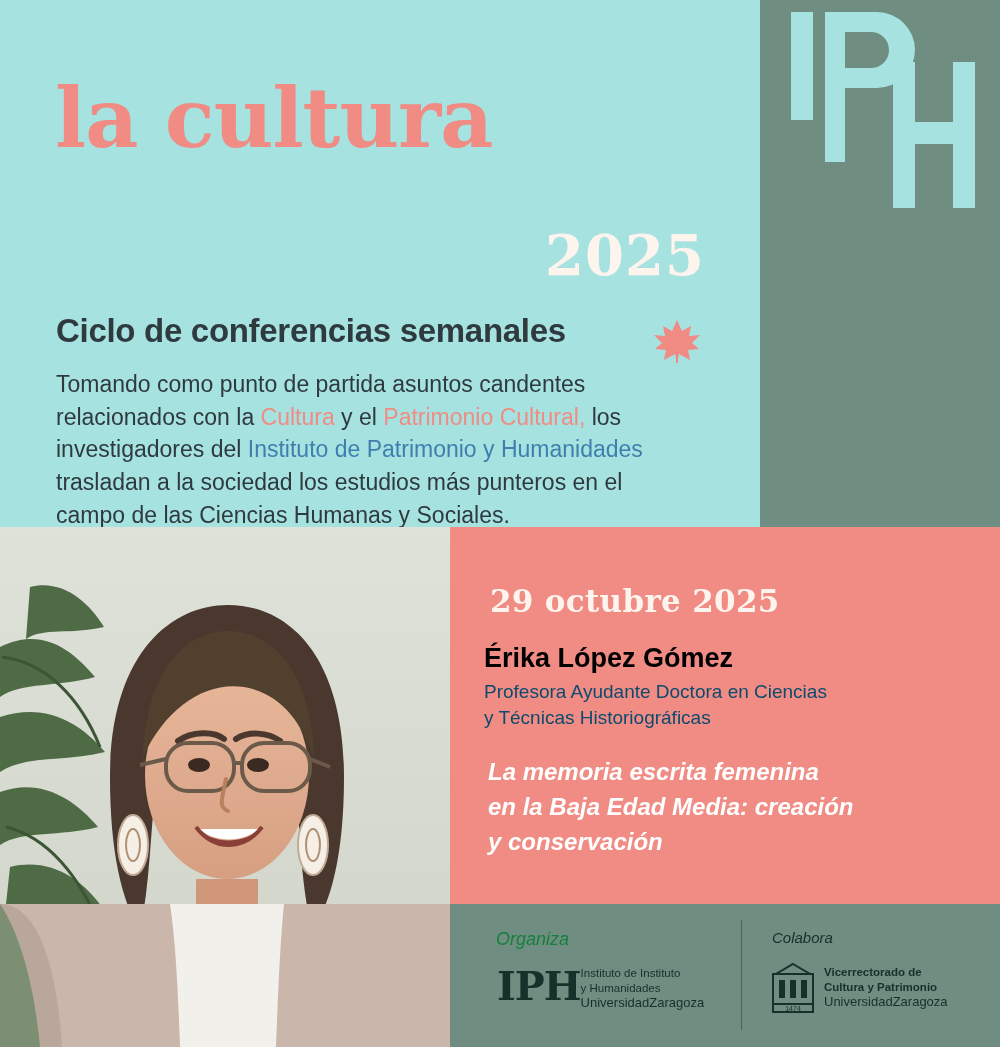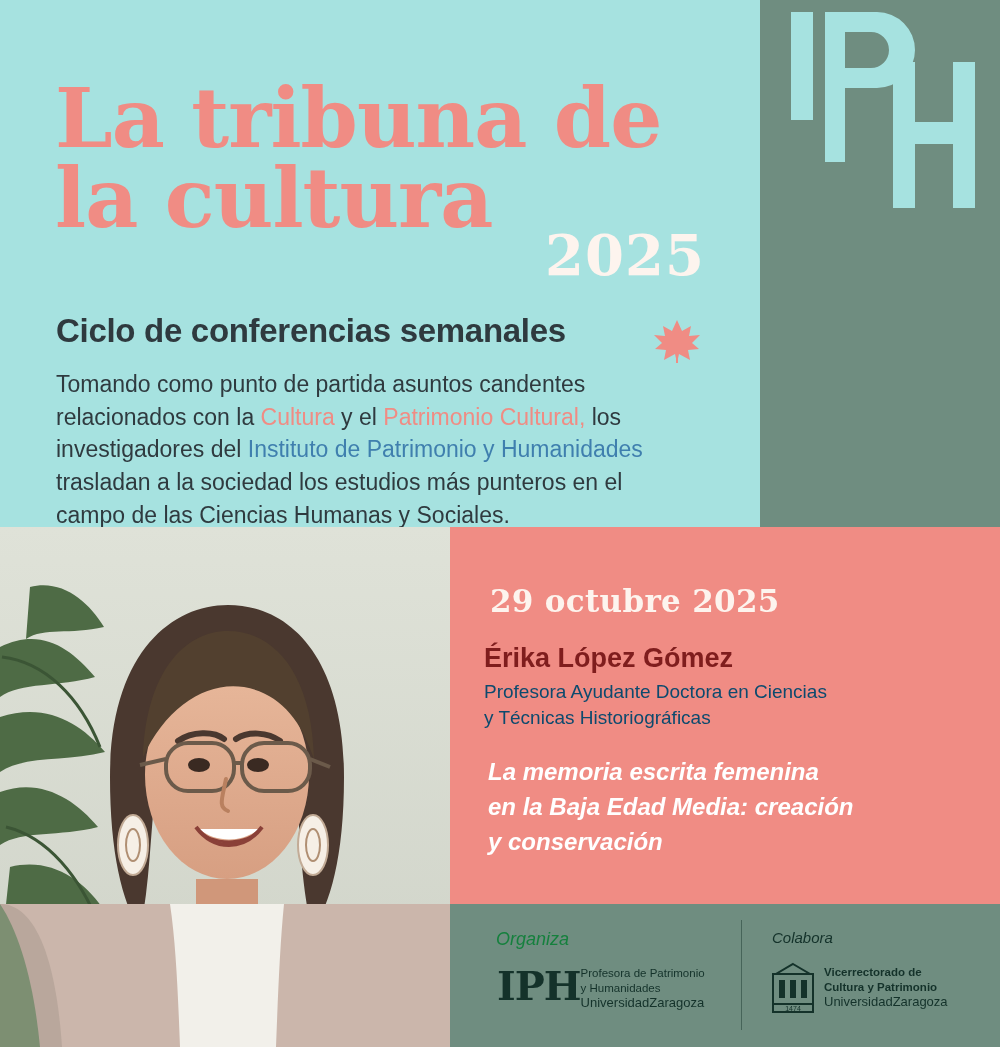--- a/index.html
+++ b/index.html
@@ -120,21 +120,21 @@
     font-weight: 700;
     font-size: 31px;
     color: #fdf4ee;
     letter-spacing: 0.3px;
   }
   .speaker {
     position: absolute;
     left: 34px; top: 116px;
     font-weight: 700;
     font-size: 27px;
-    color: #7f1d1d;
+    color: #000000;
   }
   .speaker-role {
     position: absolute;
     left: 34px; top: 152px;
     width: 490px;
     font-size: 19px;
     line-height: 1.35;
     color: #0c4a6e;
   }
   .talk-title {
@@ -200,21 +200,20 @@
 </head>
 <body>
 
 <div class="poster">
 
   <div class="top">
     <div class="top-left"></div>
     <div class="top-right"></div>
 
     <div class="title-main">
-      <div>La tribuna de</div>
       <div>la cultura</div>
     </div>
     <div class="title-year">2025</div>
 
     <div class="subtitle">Ciclo de conferencias semanales</div>
 
     <svg class="leaf-icon" viewBox="0 0 50 46">
       <path d="M25 2 L30 13 L39 8 L37 18 L48 17 L40 25 L47 31 L36 32 L38 42 L27 36 L25 45 L23 36 L12 42 L14 32 L3 31 L10 25 L2 17 L13 18 L11 8 L20 13 Z" fill="#f08c84"></path>
       <path d="M25 14 L25 45" stroke="#f08c84" stroke-width="2" fill="none"></path>
     </svg>
@@ -330,21 +329,21 @@
 
   <div class="bottom"></div>
 
   <div class="organiza-label">Organiza</div>
   <div class="colabora-label">Colabora</div>
   <div class="divider"></div>
 
   <div class="logo-iph-small">
     <div class="logo-iph-mark">IPH</div>
     <div class="logo-iph-text">
-      <div>Profesora de Patrimonio</div>
+      <div>Instituto de Instituto</div>
       <div>y Humanidades</div>
       <div class="uni"><span>Universidad</span><span>Zaragoza</span></div>
     </div>
   </div>
 
   <div class="logo-vr">
     <svg class="vr-crest" viewBox="0 0 42 52">
       <rect x="1" y="12" width="40" height="30" fill="none" stroke="#14322a" stroke-width="2"></rect>
       <path d="M21 2 L38 12 H4 Z" fill="none" stroke="#14322a" stroke-width="2"></path>
       <rect x="7" y="18" width="6" height="18" fill="#14322a"></rect>

